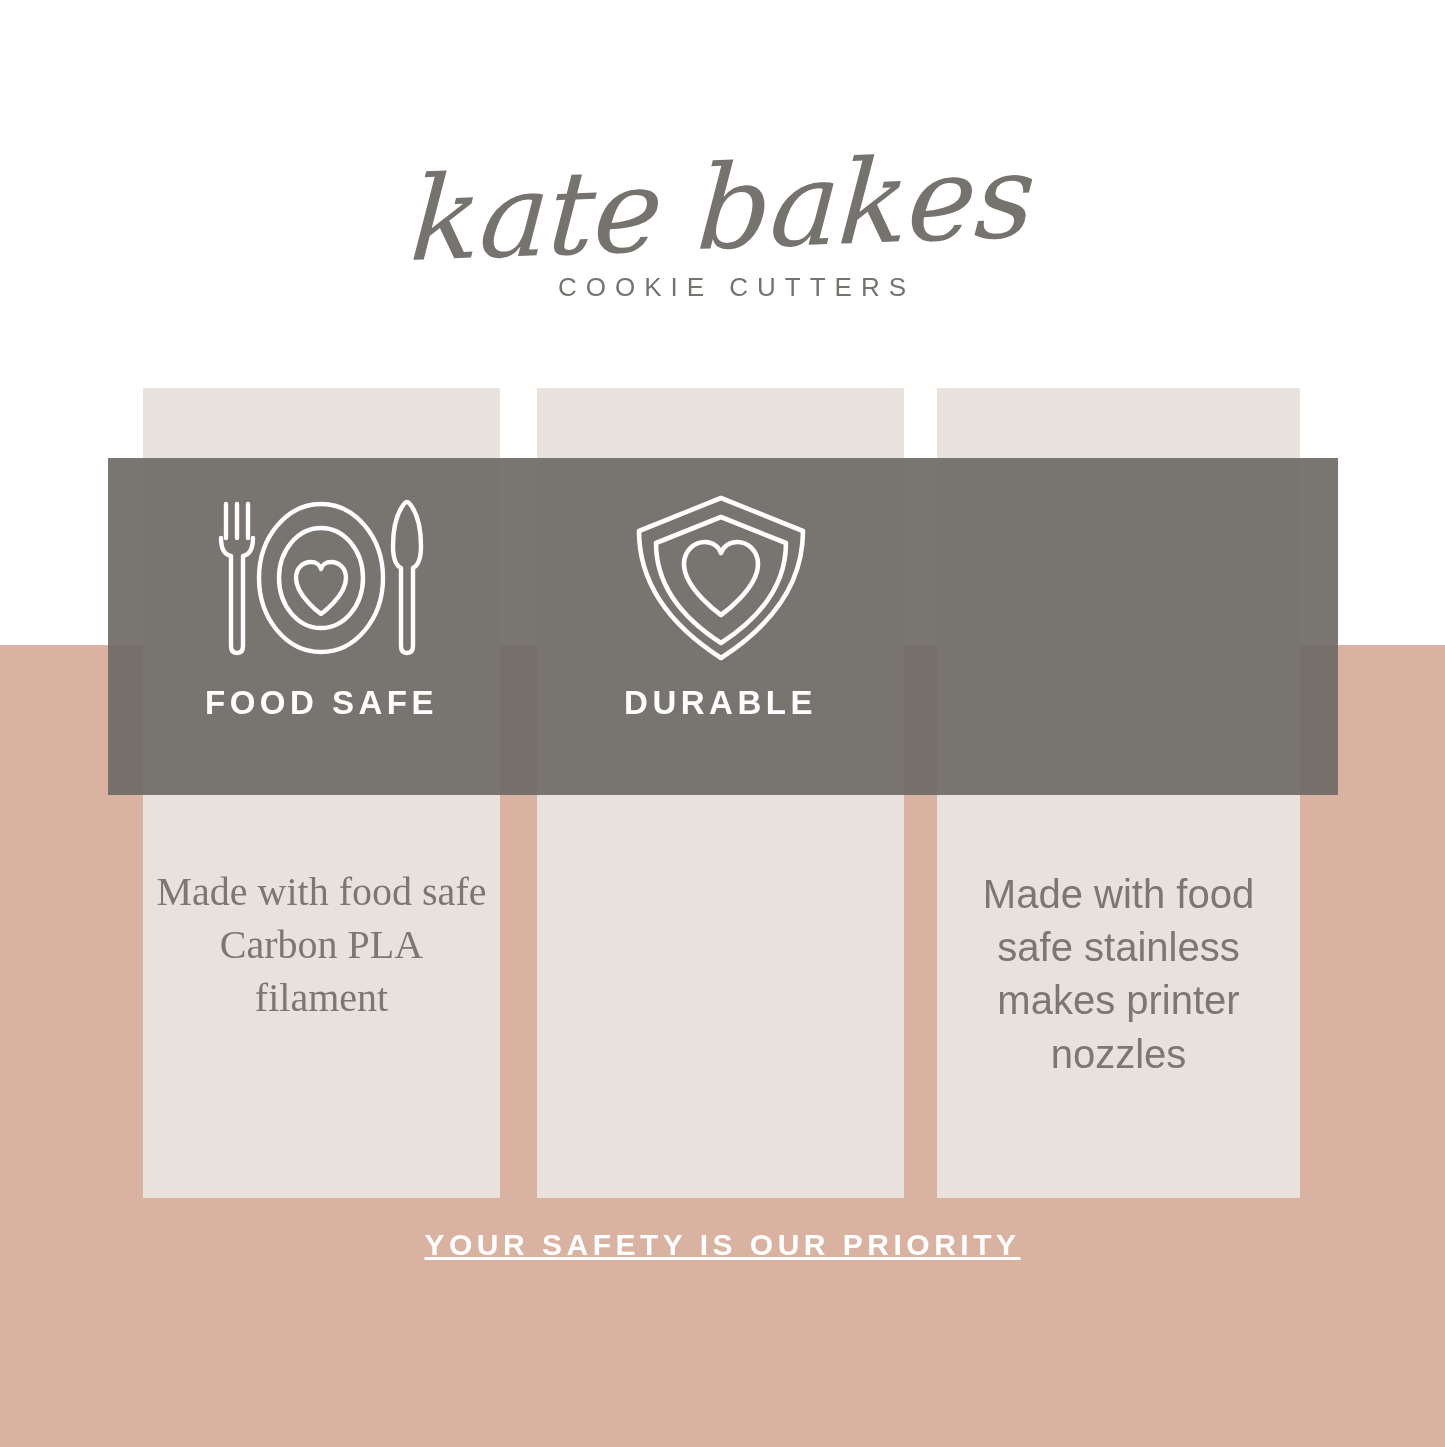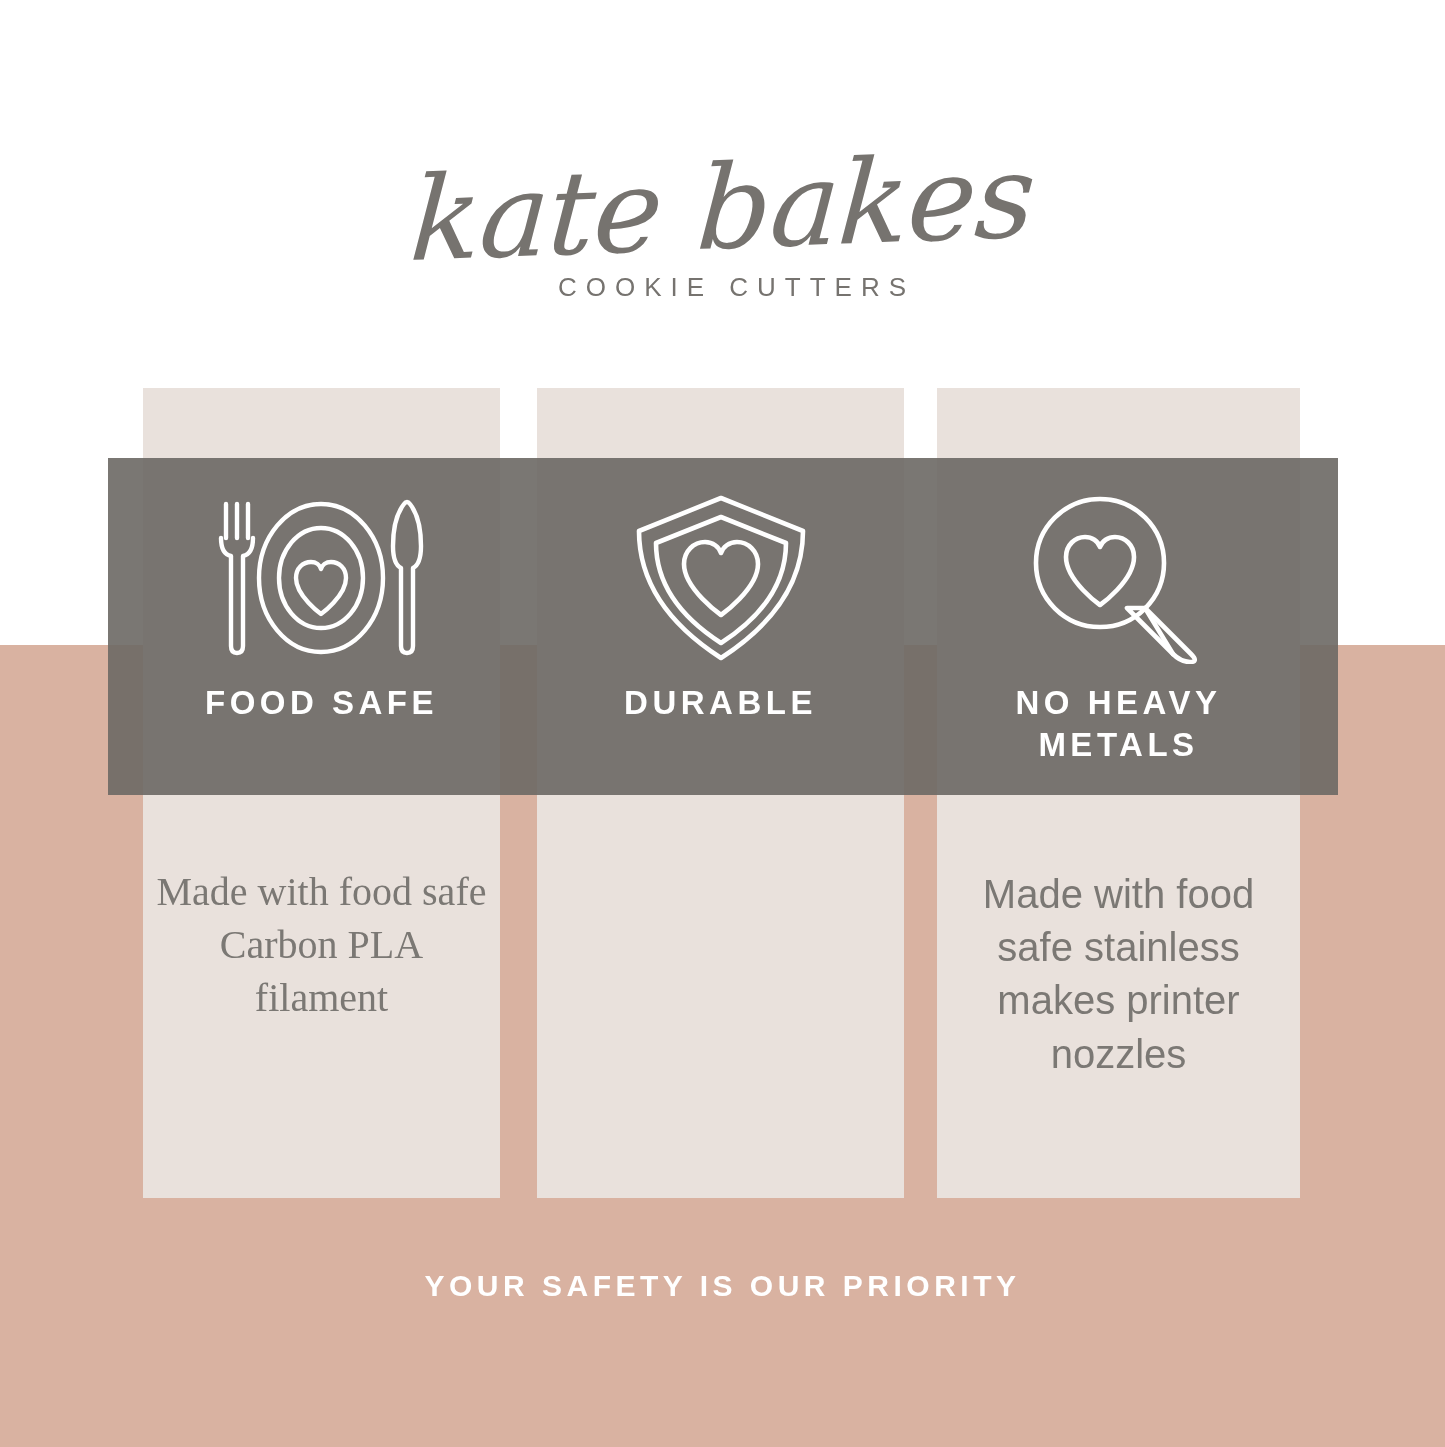--- a/index.html
+++ b/index.html
@@ -127,30 +127,31 @@
     color:#7b7874;
     text-align:center;
   }
   .body-1 { left:150px; top:865px;  width:343px;font-family:Liberation Serif, serif; }
   .body-2 { left:545px; top:833px;  width:351px; }
   .body-3 { left:944px; top:868px;  width:349px; }
 
   
   .footer {
     position:absolute;
-    left:0; top:1269px;
+    left:0; top:1228px;
     width:1445px;
     z-index:5;
     text-align:center;
     font-family:"Liberation Sans", sans-serif;
     font-size:30px;
     font-weight:700;
     letter-spacing:4.5px;
     color:#ffffff;
     text-transform:uppercase;
+    text-decoration:underline;
   }
 </style>
 </head>
 <body>
 
 <div id="page">
 
   <div class="pink-band"></div>
 
   <div class="logo-wrap">
@@ -193,35 +194,19 @@
 
         <path d="M88 24 L23 50 Q23 108 88 150 Q153 108 153 50 Z"></path>
 
         <path d="M88 122 C88 122 51 96 51 71 C51 58 61 49 72 49 C80 49 86 54 88 60
                  C90 54 96 49 104 49 C115 49 125 58 125 71 C125 96 88 122 88 122 Z"></path>
       </svg>
     </div>
     <div class="cell-label">DURABLE</div>
   </div>
 
-  <div class="cell cell-3">
-    <div class="icon-box">
-      <svg width="184" height="172" viewBox="0 0 184 172" fill="none" stroke="#ffffff" stroke-width="4.6" stroke-linecap="round" stroke-linejoin="round">
-
-        <circle cx="73" cy="71" r="64"></circle>
-
-        <path d="M73 113 C73 113 39 89 39 65 C39 53 48 45 58 45 C65 45 71 49 73 55
-                 C75 49 81 45 88 45 C98 45 107 53 107 65 C107 89 73 113 73 113 Z"></path>
-
-        <path d="M118 116 L164 162 Q172 170 163 170 Q154 170 146 162 L100 116 Z" stroke-linejoin="round"></path>
-        <path d="M118 116 L146 162"></path>
-      </svg>
-    </div>
-    <div class="cell-label">NO HEAVY
-METALS</div>
-  </div>
 
   <div class="body-copy body-1">Made with food safe Carbon PLA filament</div>
   <div class="body-copy body-3">Made with food safe stainless makes printer nozzles</div>
 
   <div class="footer">YOUR SAFETY IS OUR PRIORITY</div>
 
 </div>
 
 </body></html>

